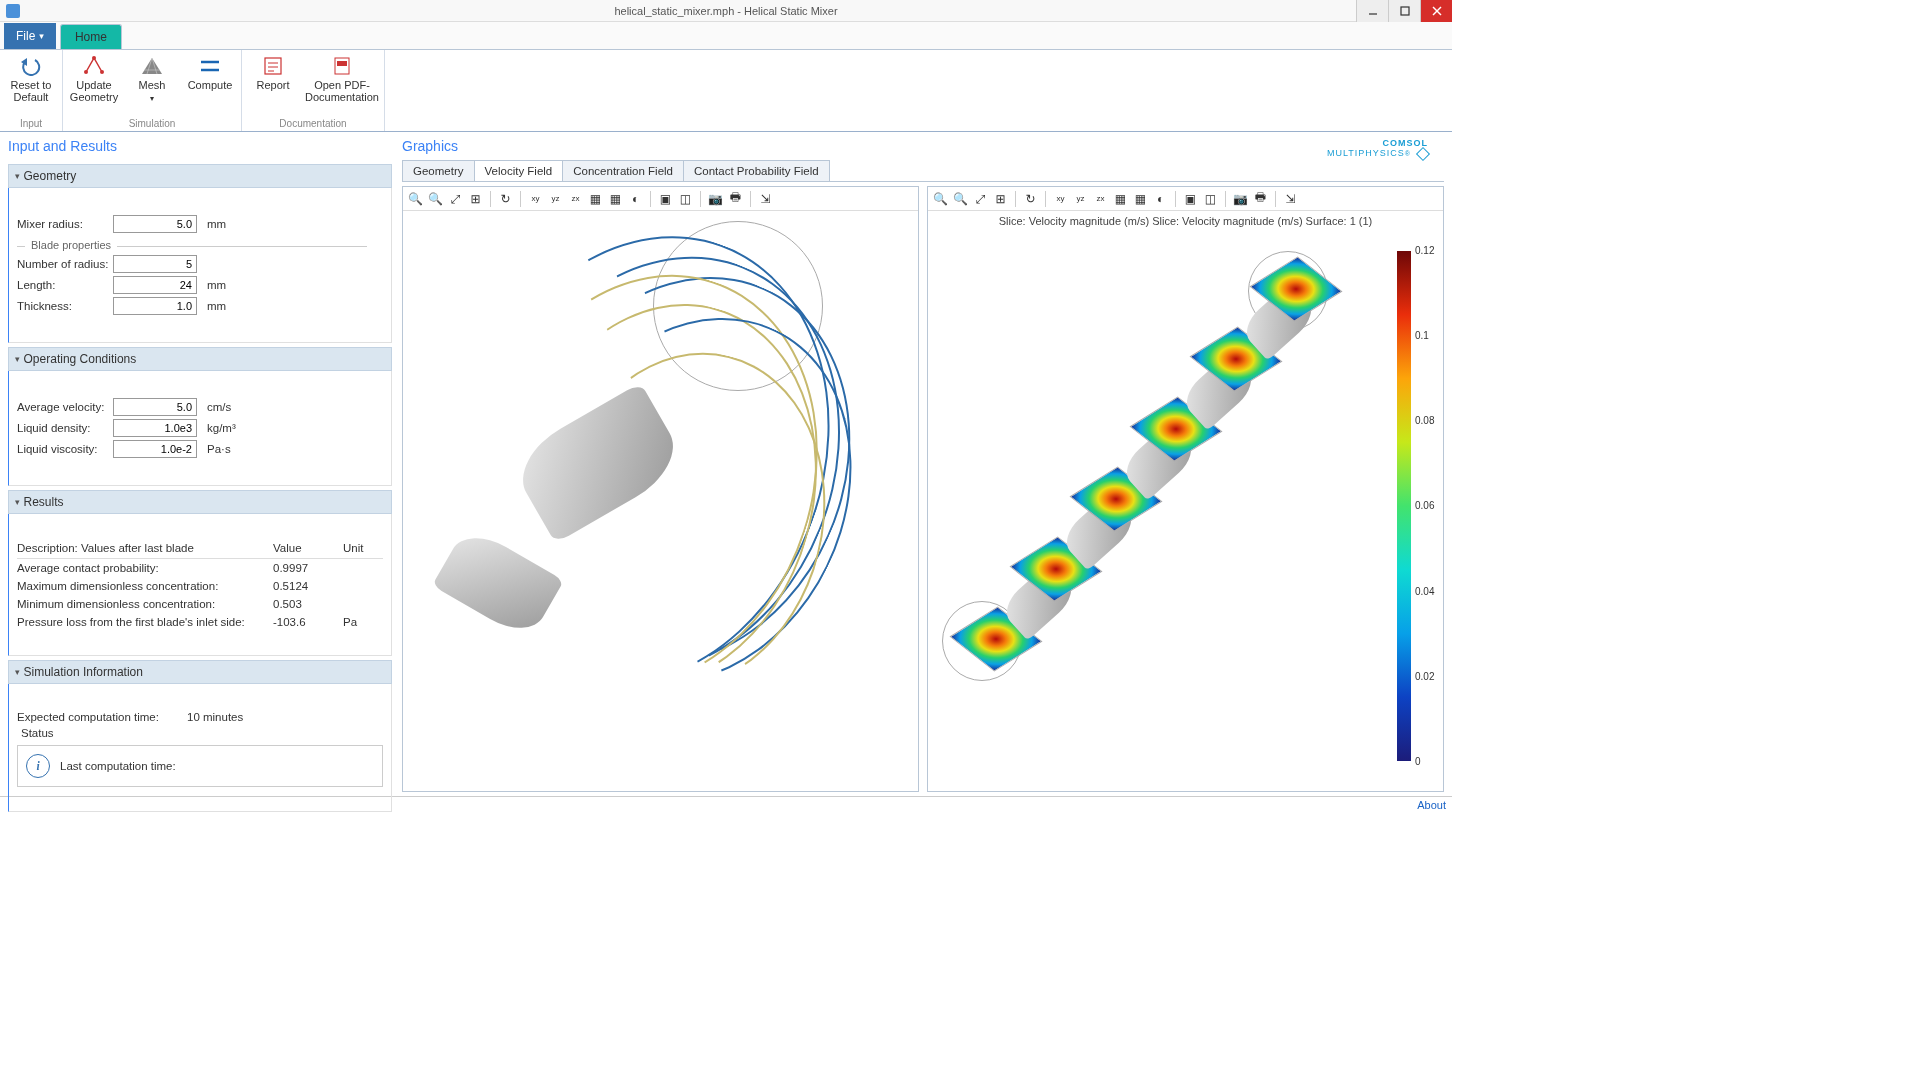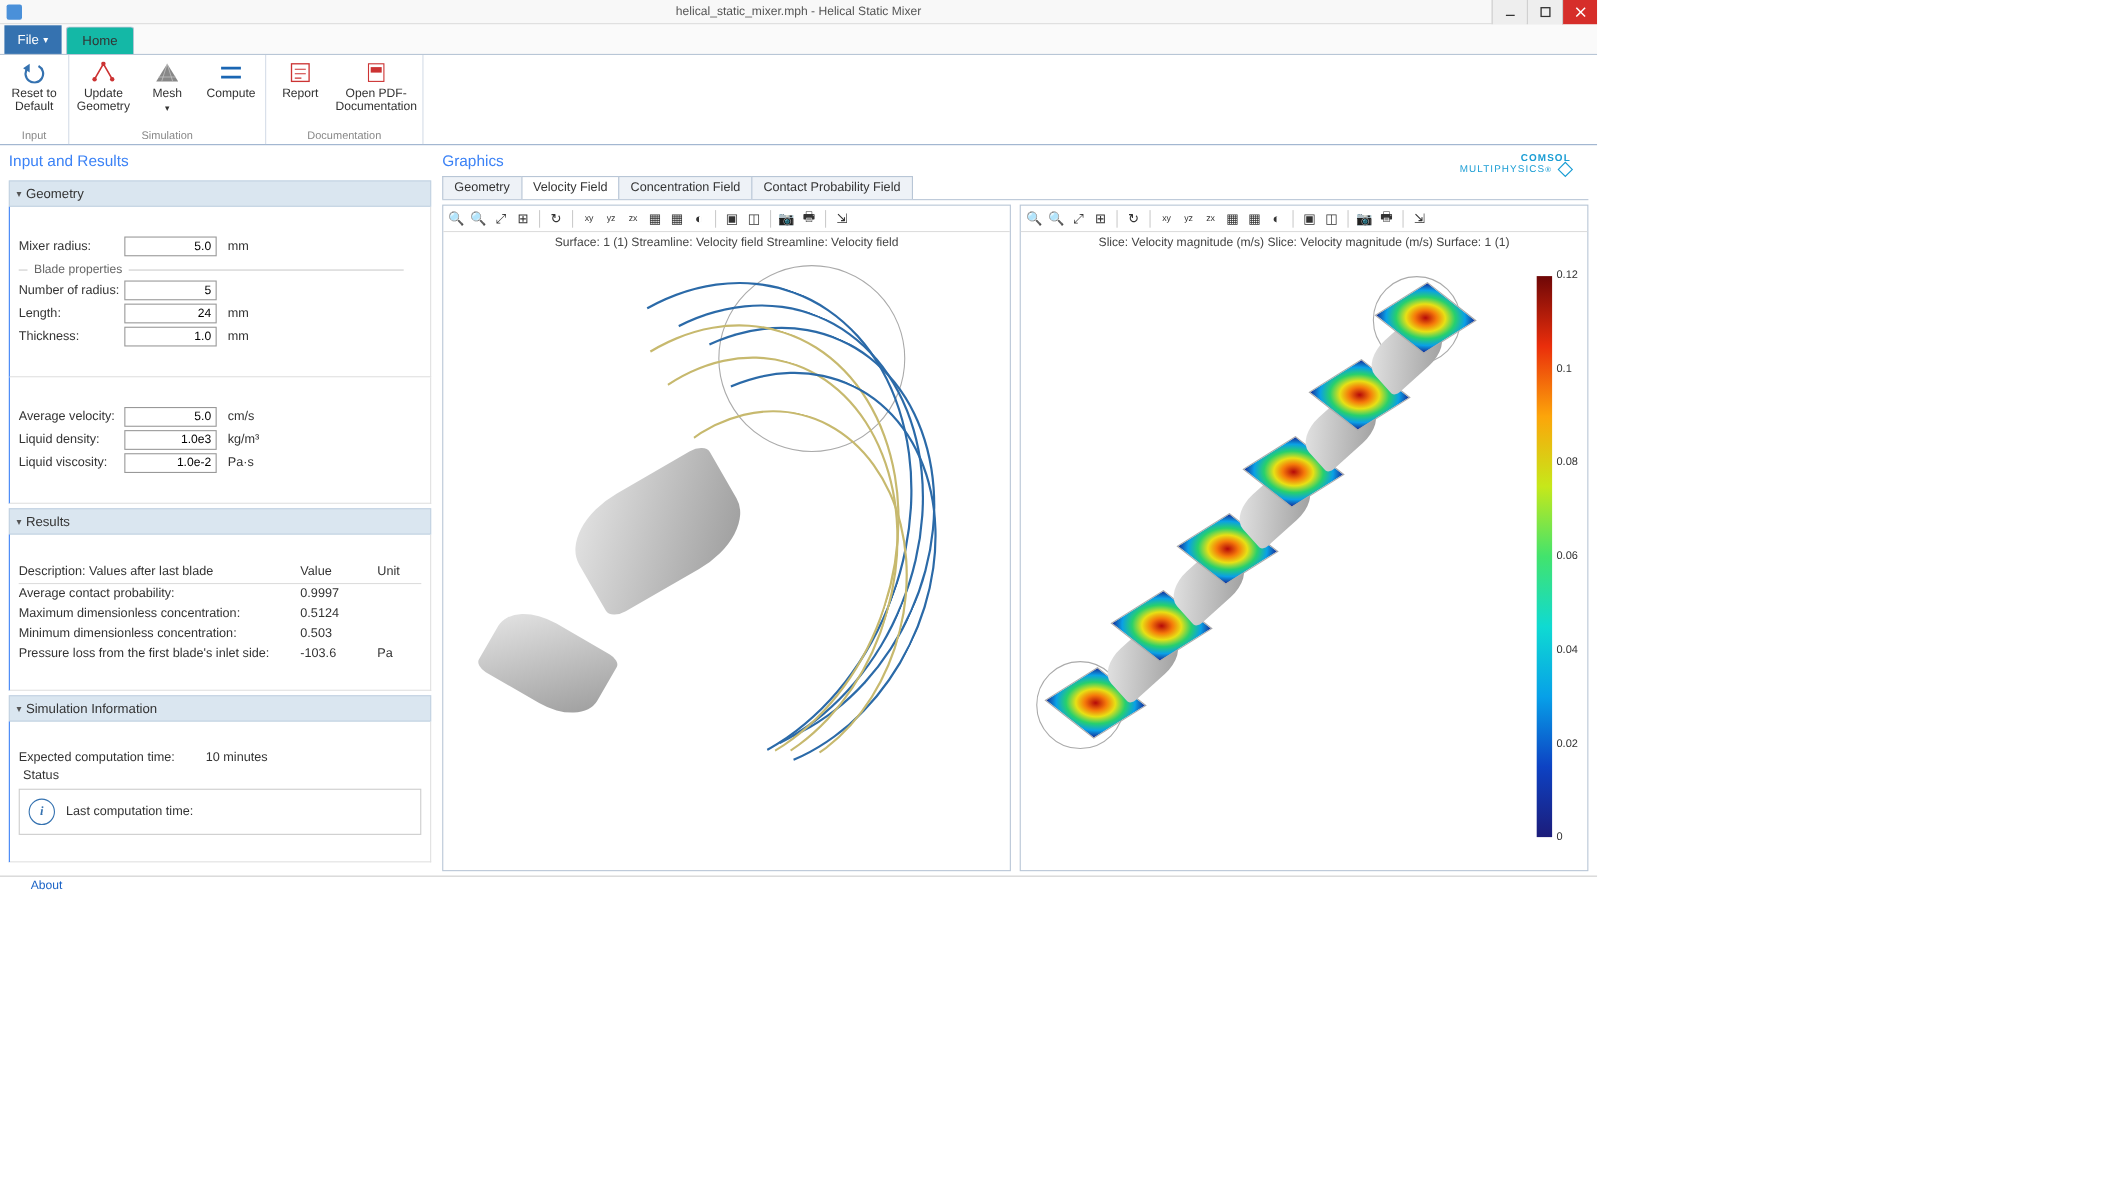--- a/index.html
+++ b/index.html
@@ -69,21 +69,21 @@
 .gtb { height: 24px; border-bottom: 1px solid #ddd; display: flex; align-items: center; gap: 3px; padding: 0 4px; }
 .gtb .tbicon { width: 17px; height: 17px; display: flex; align-items: center; justify-content: center; }
 .gtb .sep { width: 1px; height: 16px; background: #ccc; margin: 0 3px; }
 .glabel { text-align: center; font-size: 11px; color: #444; padding: 4px 2px; }
 .gcanvas { flex: 1; position: relative; overflow: hidden; }
 
 
 .colorbar { position: absolute; right: 32px; top: 20px; bottom: 30px; width: 14px; background: linear-gradient(to top,#1c1c7a,#0d42c3,#07a0e8,#0fdad2,#42e36d,#c6e81a,#fca50a,#ea2e0b,#6e0707); }
 .cticks { position: absolute; right: 0px; top: 14px; bottom: 24px; width: 28px; display: flex; flex-direction: column; justify-content: space-between; font-size: 10px; color: #333; text-align: left; }
 
-.footer { height: 20px; border-top: 1px solid #ccc; display: flex; padding: 2px 28px; font-size: 11px; }
+.footer { height: 20px; border-top: 1px solid #ccc; display: flex; justify-content: flex-end; padding: 2px 6px; font-size: 11px; }
 .footer a { color: #1a63c6; text-decoration: none; }
 
 .comsol-logo { position: absolute; right: 16px; top: 0; font-size: 9px; color: #1a9dd4; letter-spacing: 1px; text-align: right; line-height: 10px; }
 
 
 .stream { position:absolute; border-radius: 50%; border-style: solid; border-color: transparent; }
 .stream.blue { border-top-color:#2b6aa8; border-right-color:#2b6aa8; }
 .stream.tan { border-top-color:#c7b96e; border-right-color:#c7b96e; }
 
 .slice { position:absolute; width: 56px; height: 56px; transform: rotate(-42deg) skew(10deg,10deg); background: radial-gradient(circle,#b50909 0%,#f57a0a 22%,#e8e015 40%,#27d06d 60%,#0aa0e6 80%,#172e98 100%); border: 1px solid #aaa; }
@@ -228,20 +228,23 @@
           <input value="24" style="">
           <span class="unit">mm</span>
         </div>
       <div class="frow">
           <span class="lbl">Thickness:</span>
           <input value="1.0" style="">
           <span class="unit">mm</span>
         </div>
     </div>
 
+    <div class="section-head">
+        <span>Operating Conditions</span>
+      </div>
     <div class="section-body">
       <div class="frow">
           <span class="lbl">Average velocity:</span>
           <input value="5.0" style="">
           <span class="unit">cm/s</span>
         </div>
       <div class="frow">
           <span class="lbl">Liquid density:</span>
           <input value="1.0e3" style="">
           <span class="unit">kg/m³</span>
@@ -331,21 +334,20 @@
           <div class="tbicon">◐</div>
           <div class="sep"></div>
           <div class="tbicon">▣</div>
           <div class="tbicon">◫</div>
           <div class="sep"></div>
           <div class="tbicon">📷</div>
           <div class="tbicon">🖶</div>
           <div class="sep"></div>
           <div class="tbicon">⇲</div>
         </div>
-        <div class="glabel">Surface: 1 (1)   Streamline: Velocity field   Streamline: Velocity field</div>
         <div class="gcanvas">
           <div style="position:absolute;left:250px;top:10px;width:170px;height:170px;border:1px solid #aaa;border-radius:50%"></div>
           <div class="blade" style="left:160px;top:230px;transform:rotate(-30deg) scale(2.2)"></div>
           <div class="blade" style="left:60px;top:350px;transform:rotate(30deg) scale(1.6)"></div>
 
           <div class="stream blue" style="left:60px;top:20px;width:360px;height:460px;border-width:2px;transform:rotate(20deg)"></div>
           <div class="stream blue" style="left:90px;top:40px;width:340px;height:430px;border-width:2px;transform:rotate(22deg)"></div>
           <div class="stream blue" style="left:120px;top:60px;width:320px;height:400px;border-width:2px;transform:rotate(24deg)"></div>
           <div class="stream tan" style="left:80px;top:60px;width:330px;height:420px;border-width:2px;transform:rotate(18deg)"></div>
           <div class="stream tan" style="left:110px;top:90px;width:300px;height:390px;border-width:2px;transform:rotate(16deg)"></div>

